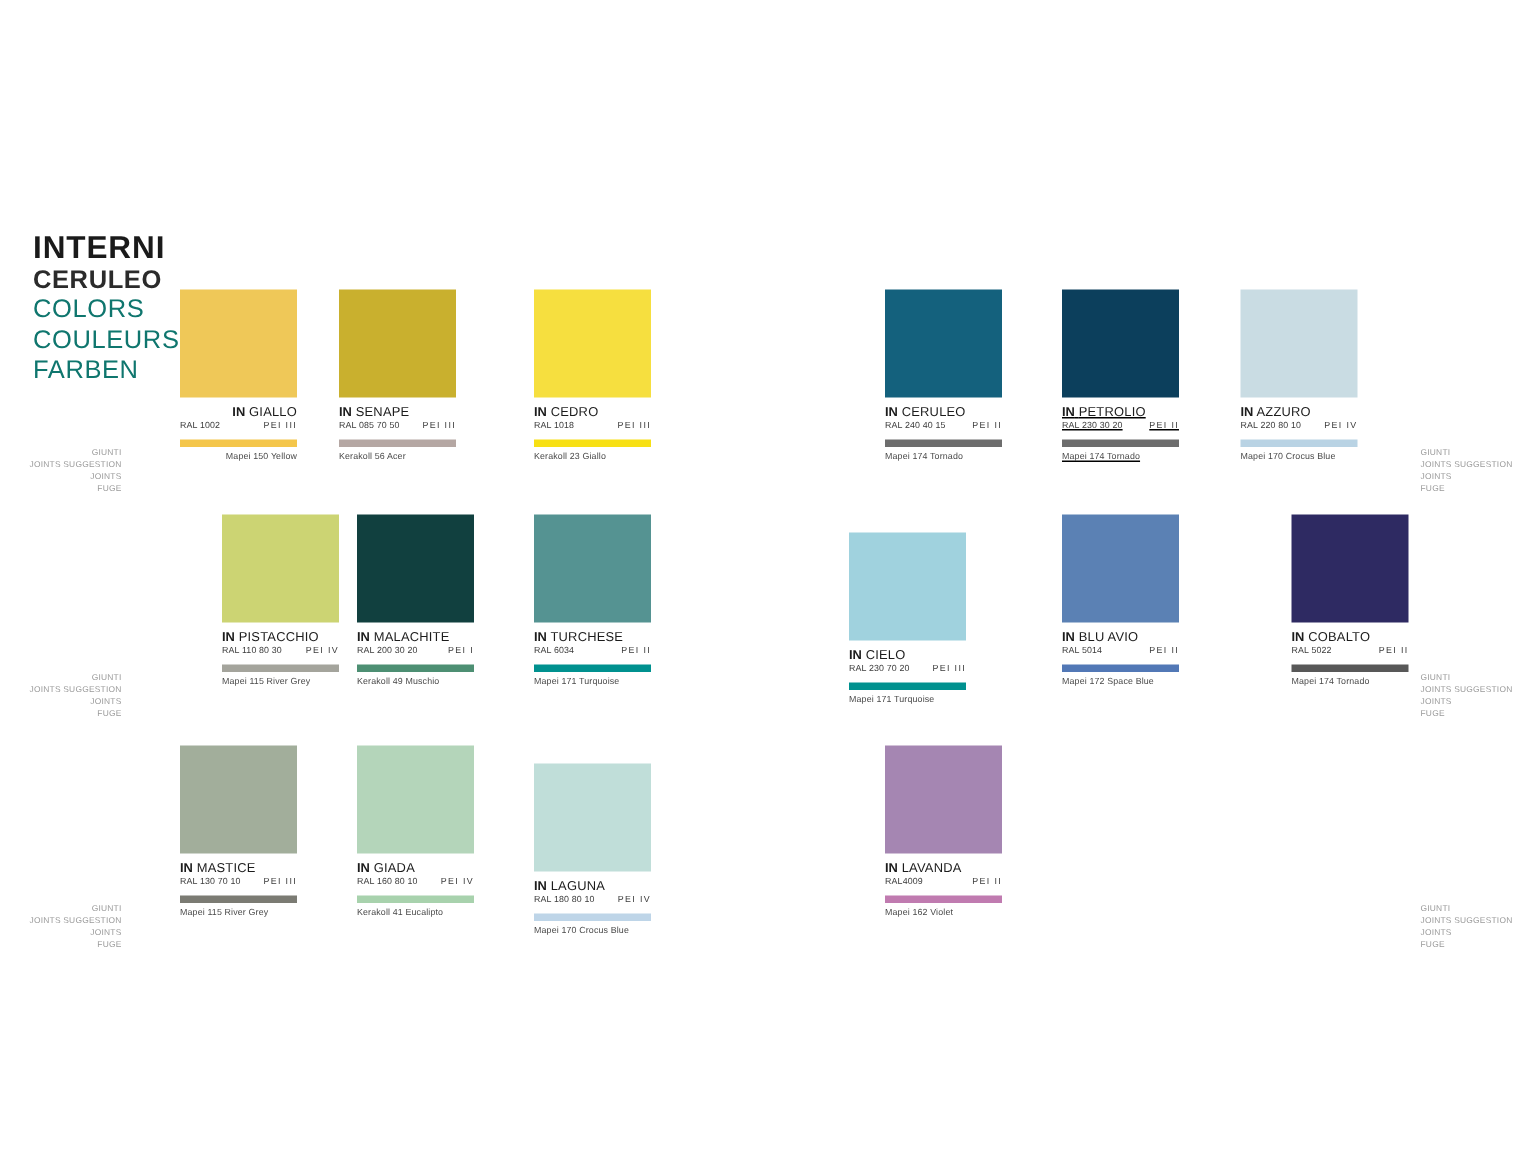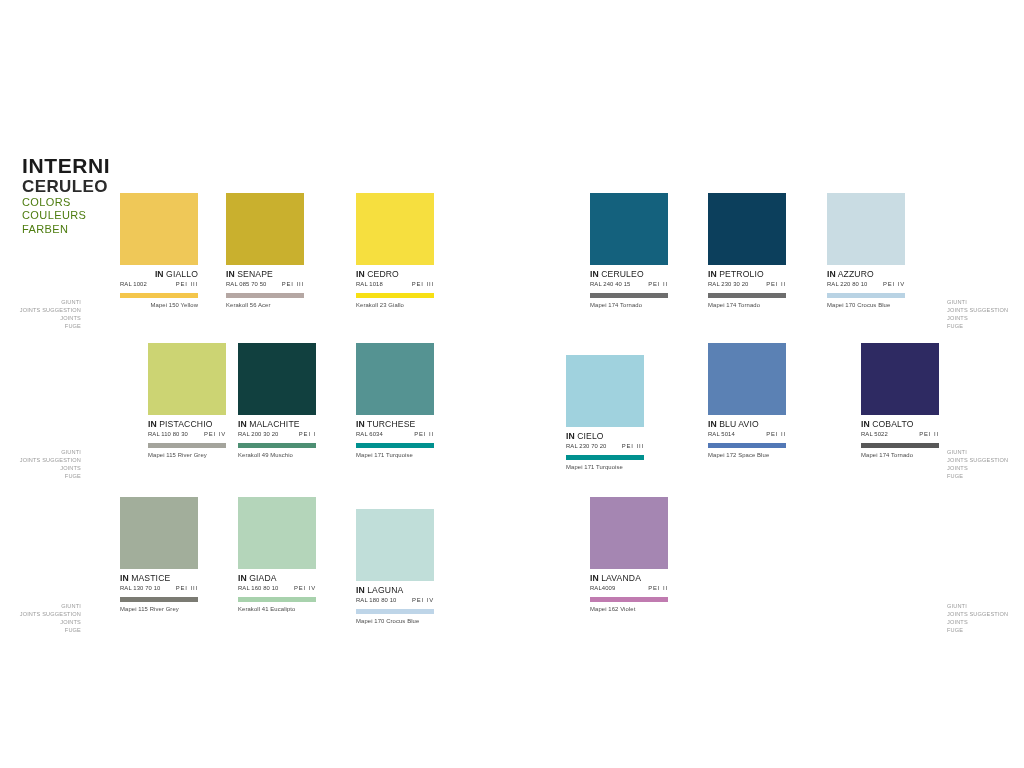--- a/index.html
+++ b/index.html
@@ -38,24 +38,24 @@
   }
   .header .h-colori {
     font-size: 17px;
     font-weight: 600;
     letter-spacing: 0.4px;
     color: #2b2b2b;
     line-height: 1.12;
     white-space: nowrap;
   }
   .header .h-sub {
-    font-size: 11px;
+    font-size: 17px;
     font-weight: 400;
     letter-spacing: 0.4px;
-    color: #4d7c0f;
+    color: #0f766e;
     line-height: 1.22;
     white-space: nowrap;
   }
 
   
   .joints-note {
     position: absolute;
     font-size: 5.6px;
     line-height: 1.42;
     letter-spacing: 0.15px;
@@ -161,21 +161,21 @@
       <div class="cell" style="left: 590px; top: 193px;">
         <span class="chip" style="background: rgb(20, 97, 125);"></span>
         <div class="name"><span class="in">IN</span> <span>CERULEO</span></div>
         <div class="meta">
           <span>RAL 240 40 15</span>
           <span class="pei">PEI  II</span>
         </div>
         <span class="jbar" style="background: rgb(109, 109, 109);"></span>
         <div class="jname">Mapei 174 Tornado</div>
       </div>
-      <div class="cell" style="left: 708px; top: 193px;">
+      <div class="cell" style="left: 708px; top: 193px; text-decoration: underline;">
         <span class="chip" style="background: rgb(12, 63, 92);"></span>
         <div class="name"><span class="in">IN</span> <span>PETROLIO</span></div>
         <div class="meta">
           <span>RAL 230 30 20</span>
           <span class="pei">PEI  II</span>
         </div>
         <span class="jbar" style="background: rgb(109, 109, 109);"></span>
         <div class="jname">Mapei 174 Tornado</div>
       </div>
       <div class="cell" style="left: 827px; top: 193px;">

